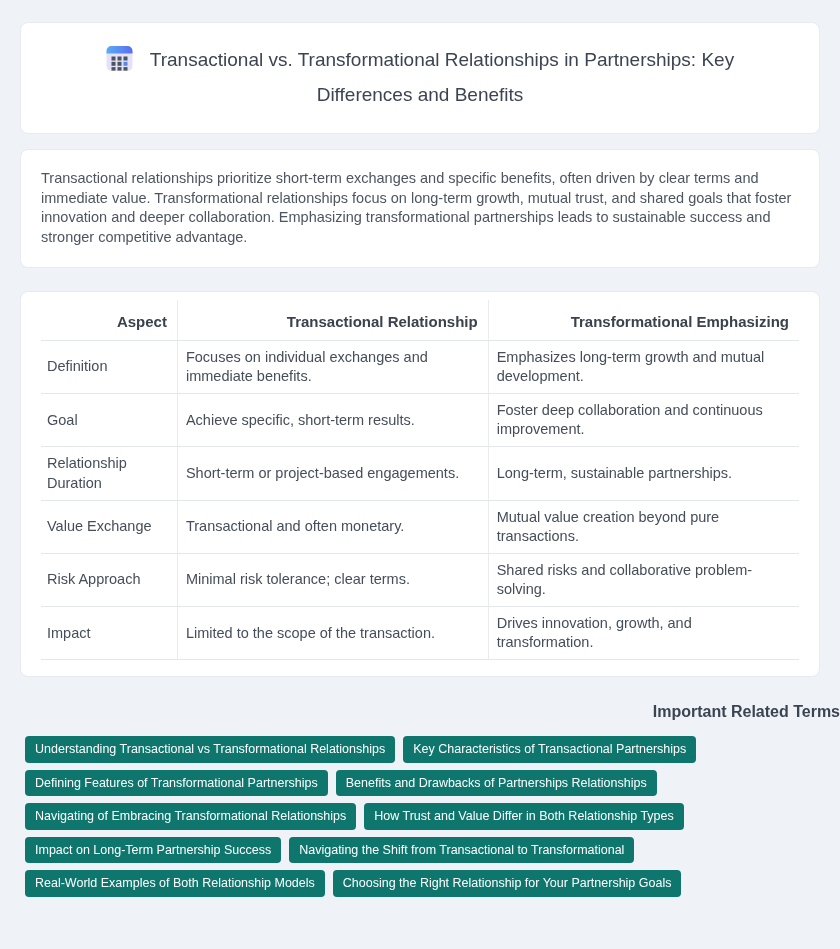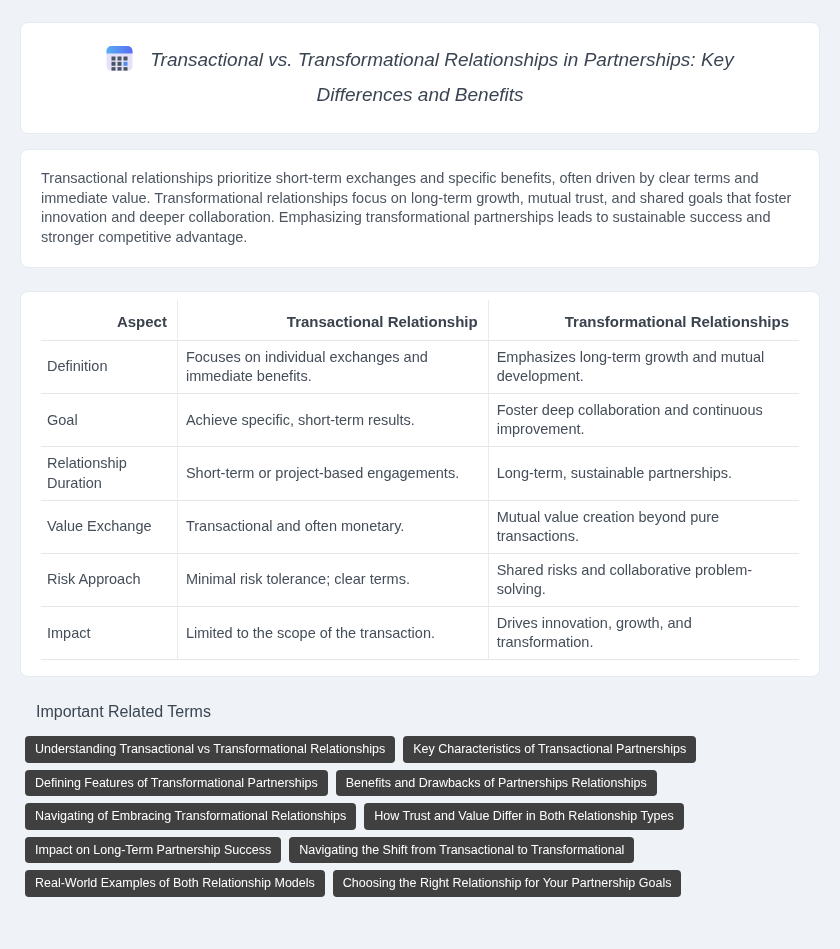--- a/index.html
+++ b/index.html
@@ -21,21 +21,20 @@
     padding:22px 36px 24px;
   }
   .title-wrap{
     text-align:center;
     font-size:19px;
     line-height:1.5;
     color:#3b4552;
     font-weight:500;
     max-width:742px;
     margin:0 auto;
-    font-style:italic;
   }
   .cal-icon{
     display:inline-block;
     vertical-align:-6px;
     margin-right:17px;
   }
   
   .summary-card{
     margin:15px 20px 0;
     padding:19px 20px;
@@ -67,35 +66,35 @@
     border-bottom:1px solid #e3e6eb;
     vertical-align:middle;
     line-height:1.32;
   }
   td:first-child{padding-left:6px;margin-left:16px;}
   th+th, td+td{border-left:1px solid #e8ebef;}
   .col-aspect{width:18%;}
   .col-trans{width:41%;}
   
   .related-heading{
-    text-align:left;
+    text-align:right;
     font-size:16px;
-    font-weight:400;
+    font-weight:700;
     color:#3b4552;
     margin:26px 0 15px;
     padding-left:36px;
   }
   .tags{
     margin:0 25px;
     display:flex;
     flex-wrap:wrap;
     gap:7px 8px;
   }
   .tag{
-    background:#404040;
+    background:#0f766e;
     color:#ffffff;
     font-size:12.5px;
     line-height:1;
     padding:7px 10px;
     border-radius:4px;
     white-space:nowrap;
     cursor:pointer;
   }
 </style>
 </head>
@@ -130,21 +129,21 @@
   <div class="card summary-card">
     <span>Transactional relationships prioritize short-term exchanges and specific benefits, often driven by clear terms and immediate value. Transformational relationships focus on long-term growth, mutual trust, and shared goals that foster innovation and deeper collaboration. Emphasizing transformational partnerships leads to sustainable success and stronger competitive advantage.</span>
   </div>
 
   <div class="card table-card">
     <table>
       <thead>
         <tr>
           <th class="col-aspect">Aspect</th>
           <th class="col-trans">Transactional Relationship</th>
-          <th class="col-trans">Transformational Relationships</th>
+          <th class="col-trans">Transformational Emphasizing</th>
         </tr>
       </thead>
       <tbody>
           <tr>
             <td>Definition</td>
             <td>Focuses on individual exchanges and immediate benefits.</td>
             <td>Emphasizes long-term growth and mutual development.</td>
           </tr>
           <tr>
             <td>Goal</td>

